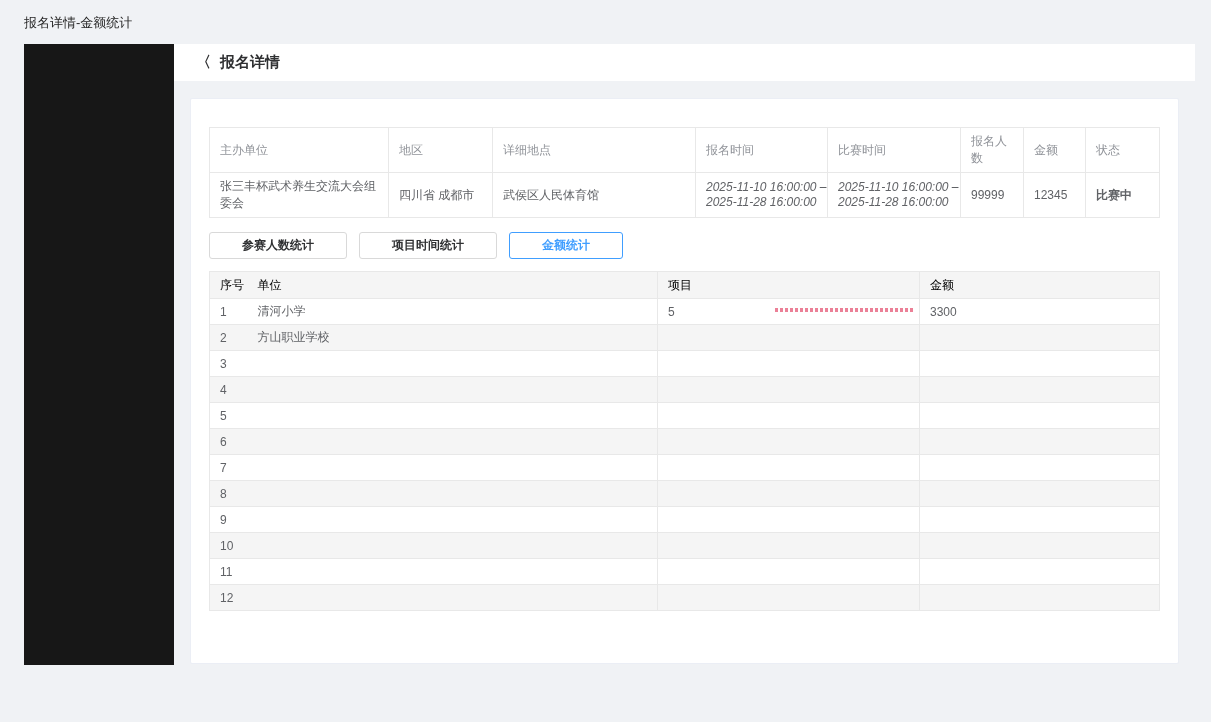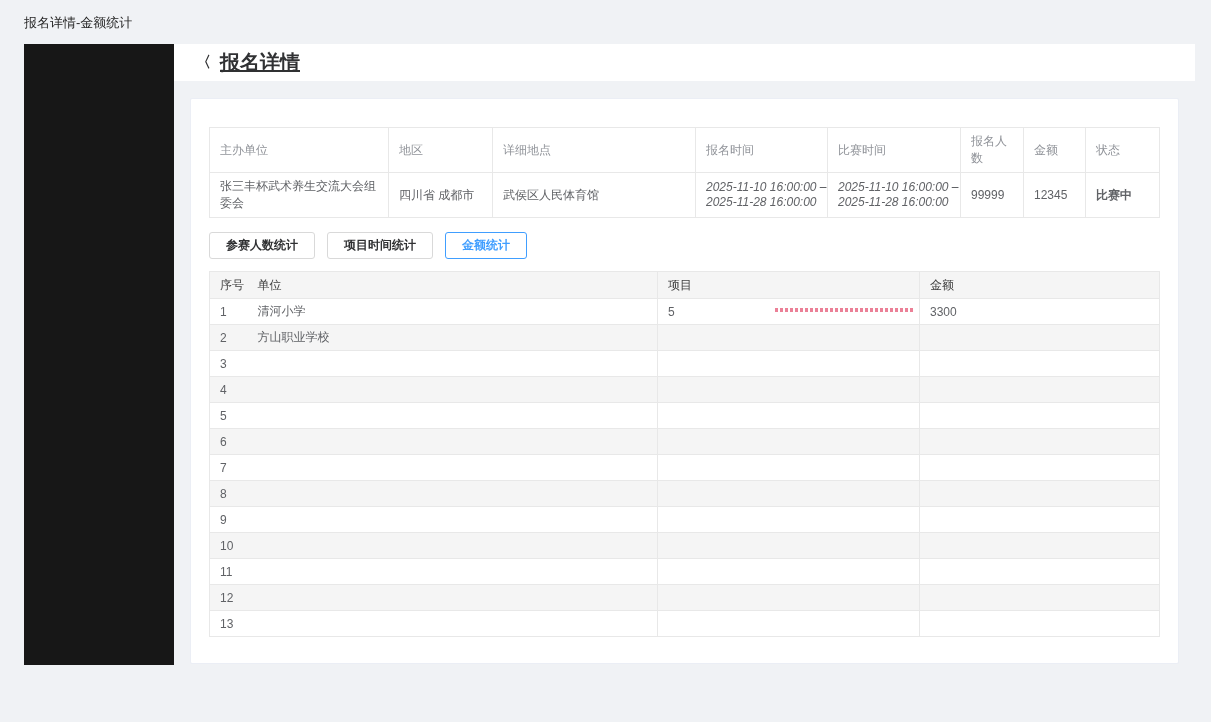--- a/index.html
+++ b/index.html
@@ -33,21 +33,21 @@
     height: 37px; background: #ffffff;
     display: flex; align-items: center;
     padding-left: 22px; gap: 9px;
   }
   .back-btn {
     display: flex; align-items: center;
     background: none; border: none; cursor: pointer;
     font-size: 15px; font-weight: 700; color: #303133;
     font-family: inherit;
   }
-  .topbar-title { font-size: 20px; font-weight: 700; color: #303133; text-decoration: underline; }
+  .topbar-title { font-size: 15px; font-weight: 700; color: #303133; }
 
   .card {
     margin: 17px 16px 0 16px;
     background: #ffffff;
     border: 1px solid #ebeef5;
     border-radius: 2px;
     padding: 16px 18px 14px 18px;
     height: 566px;
   }
 
@@ -70,38 +70,38 @@
   .event-table td { color: #606266; height: 34px; }
   .time-line { line-height: 15px; white-space: nowrap; font-style: italic; }
   .status-cell { color: #52c41a; font-weight: 600; }
 
   .tabs-row { display: flex; gap: 12px; margin: 14px 0 12px 0; }
   .tab-btn {
     font-family: inherit;
     font-size: 12px; font-weight: 600;
     color: #303133; background: #ffffff;
     border: 1px solid #d9d9d9; border-radius: 3px;
-    padding: 6px 16px; height: 27px; line-height: 13px;
+    padding: 6px 32px; height: 27px; line-height: 13px;
     cursor: pointer;
   }
   .tab-btn.active { color: #409eff; border-color: #409eff; }
 
   .stats-wrap { position: relative; }
   .stats-table { table-layout: fixed; }
   .stats-table col.c-no { width: 38px; }
   .stats-table col.c-unit { width: 410px; }
   .stats-table col.c-project { width: 262px; }
   .stats-table th, .stats-table td {
     font-size: 12px; text-align: left;
     padding: 0 10px;
     border-top: 1px solid #e8e8e8;
     border-bottom: 1px solid #e8e8e8;
     white-space: nowrap; overflow: hidden;
   }
-  .stats-table th { color: #404040; font-weight: 400; height: 27px; background: #f5f5f5; }
+  .stats-table th { color: #000000; font-weight: 400; height: 27px; background: #f5f5f5; }
   .stats-table td { color: #606266; height: 26px; background: #ffffff; }
   .stats-table th:first-child, .stats-table td:first-child { border-left: 1px solid #e8e8e8; }
   .stats-table th:last-child, .stats-table td:last-child { border-right: 1px solid #e8e8e8; }
   .stats-table th:nth-child(3), .stats-table td:nth-child(3),
   .stats-table th:nth-child(4), .stats-table td:nth-child(4) { border-left: 1px solid #e8e8e8; }
   .stats-table tr.even td { background: #f5f5f5; }
 
   .red-watermark {
     position: absolute; left: 566px; top: 37px;
     width: 138px; height: 4px;
@@ -262,25 +262,19 @@
     <td></td>
   </tr>
 
   <tr class="even">
     <td>12</td>
     <td></td>
     <td></td>
     <td></td>
   </tr>
 
-  <tr>
-    <td>13</td>
-    <td></td>
-    <td></td>
-    <td></td>
-  </tr>
 </tbody>
       </table>
       <div class="red-watermark"></div>
     </div>
 
   </div>
 </div>
 
 </body></html>

